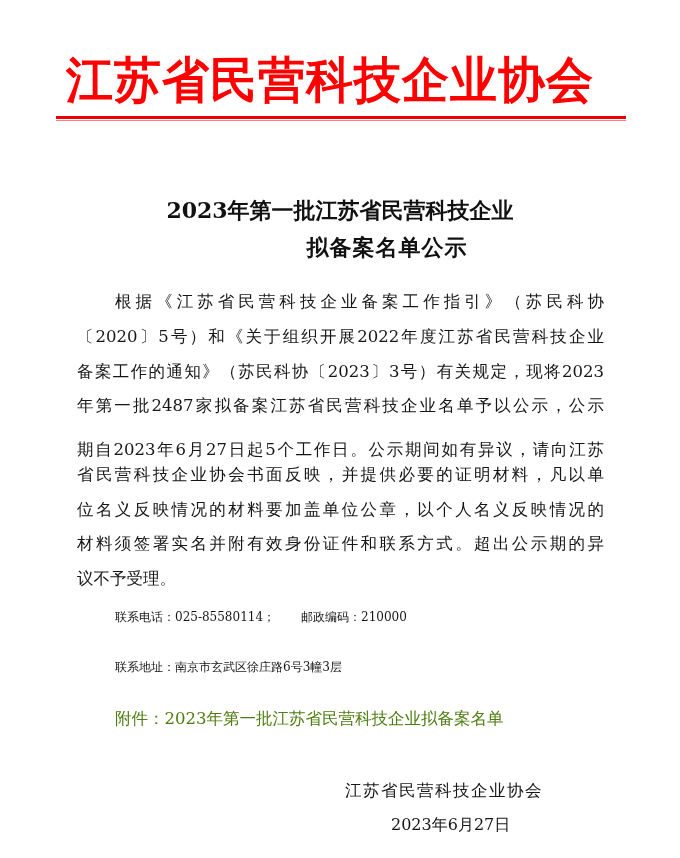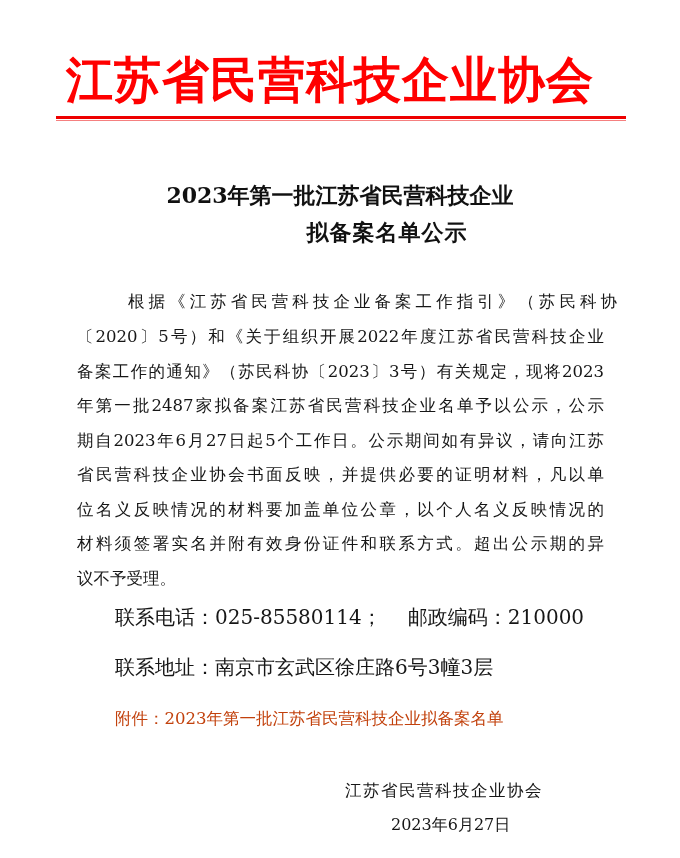--- a/index.html
+++ b/index.html
@@ -51,57 +51,58 @@
   }
   .doc-title {
     position: absolute;
     left: 0;
     width: 680px;
     text-align: center;
     font-family: "DejaVu Serif", "Liberation Serif", serif;
     font-weight: bold;
     font-size: 22px;
     color: #111111;
+    margin-top: 15px;
   }
   .doc-title.l1 { top: 181px; }
   .doc-title.l2 { top: 218px; padding-left: 47px; }
   .doc-title.l2 { letter-spacing: 1px; }
 
   .body-line {
     position: absolute;
     left: 77px;
     width: 527px;
     font-size: 16.5px;
     line-height: 20px;
     text-align: justify;
     text-align-last: justify;
     white-space: nowrap;
     color: #161616;
   }
-  .body-line.indent { left: 115px; width: 489px; margin-left: 13px; }
+  .body-line.indent { left: 115px; width: 489px; }
   .body-line.last { text-align-last: left; }
 
   .contact-line {
     position: absolute;
     left: 115px;
-    font-size: 20px;
+    font-size: 12px;
     line-height: 20px;
     white-space: nowrap;
     color: #161616;
   }
   .contact-line .gap { display: inline-block; width: 26px; }
 
   .attachment {
     position: absolute;
     left: 115px;
     top: 709px;
     font-size: 16.5px;
     line-height: 20px;
     white-space: nowrap;
-    color: #c2410c;
+    color: #4d7c0f;
   }
   .signature-org {
     position: absolute;
     left: 345px;
     top: 781px;
     font-size: 16.5px;
     line-height: 20px;
     letter-spacing: 1.5px;
     white-space: nowrap;
     color: #161616;
@@ -126,21 +127,21 @@
 <div class="rule-thin"></div>
 
 <div class="doc-title l1">2023年第一批江苏省民营科技企业</div>
 <div class="doc-title l2">拟备案名单公示</div>
 
 <div>
   <div class="body-line indent" style="top:292px">根据《江苏省民营科技企业备案工作指引》（苏民科协</div>
   <div class="body-line" style="top:327px">〔2020〕5号）和《关于组织开展2022年度江苏省民营科技企业</div>
   <div class="body-line" style="top:362px">备案工作的通知》（苏民科协〔2023〕3号）有关规定，现将2023</div>
   <div class="body-line" style="top:396px">年第一批2487家拟备案江苏省民营科技企业名单予以公示，公示</div>
-  <div class="body-line" style="top:431px">期自2023年6月27日起5个工作日。公示期间如有异议，请向江苏</div>
+  <div class="body-line" style="top:440px">期自2023年6月27日起5个工作日。公示期间如有异议，请向江苏</div>
   <div class="body-line" style="top:465px">省民营科技企业协会书面反映，并提供必要的证明材料，凡以单</div>
   <div class="body-line" style="top:500px">位名义反映情况的材料要加盖单位公章，以个人名义反映情况的</div>
   <div class="body-line" style="top:534px">材料须签署实名并附有效身份证件和联系方式。超出公示期的异</div>
   <div class="body-line last" style="top:569px; width:auto; text-align:center;">议不予受理。</div>
 </div>
 
 <div class="contact-line" style="top:607px">
   <span>联系电话：</span><span>025-85580114；</span><span class="gap"></span><span>邮政编码：</span><span>210000</span>
 </div>
 <div class="contact-line" style="top:657px">

